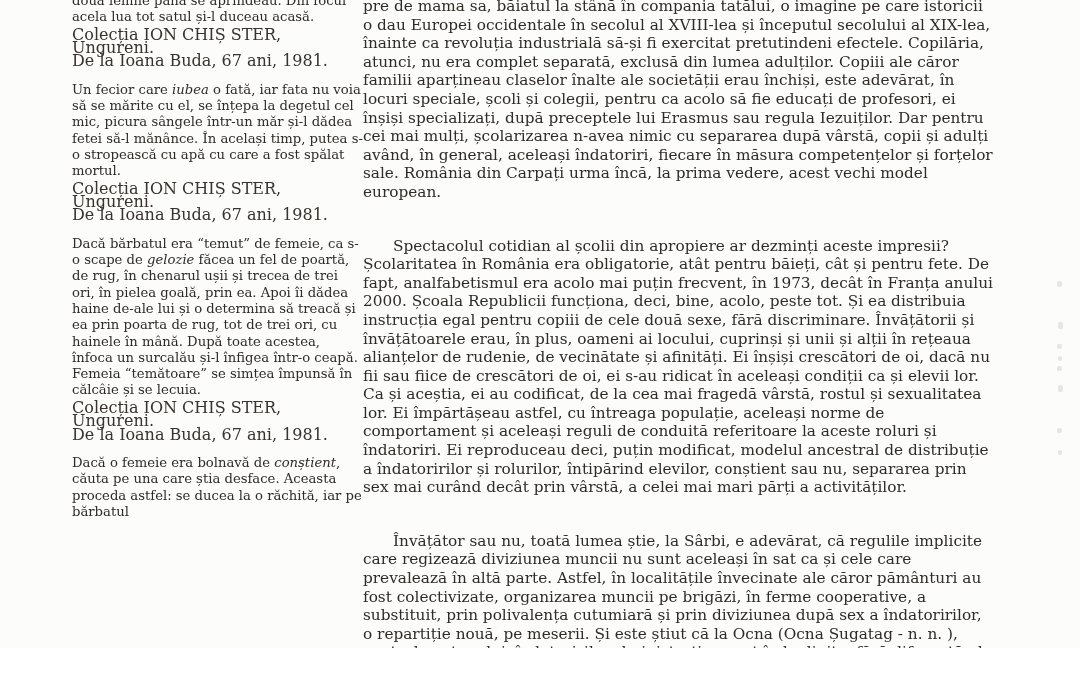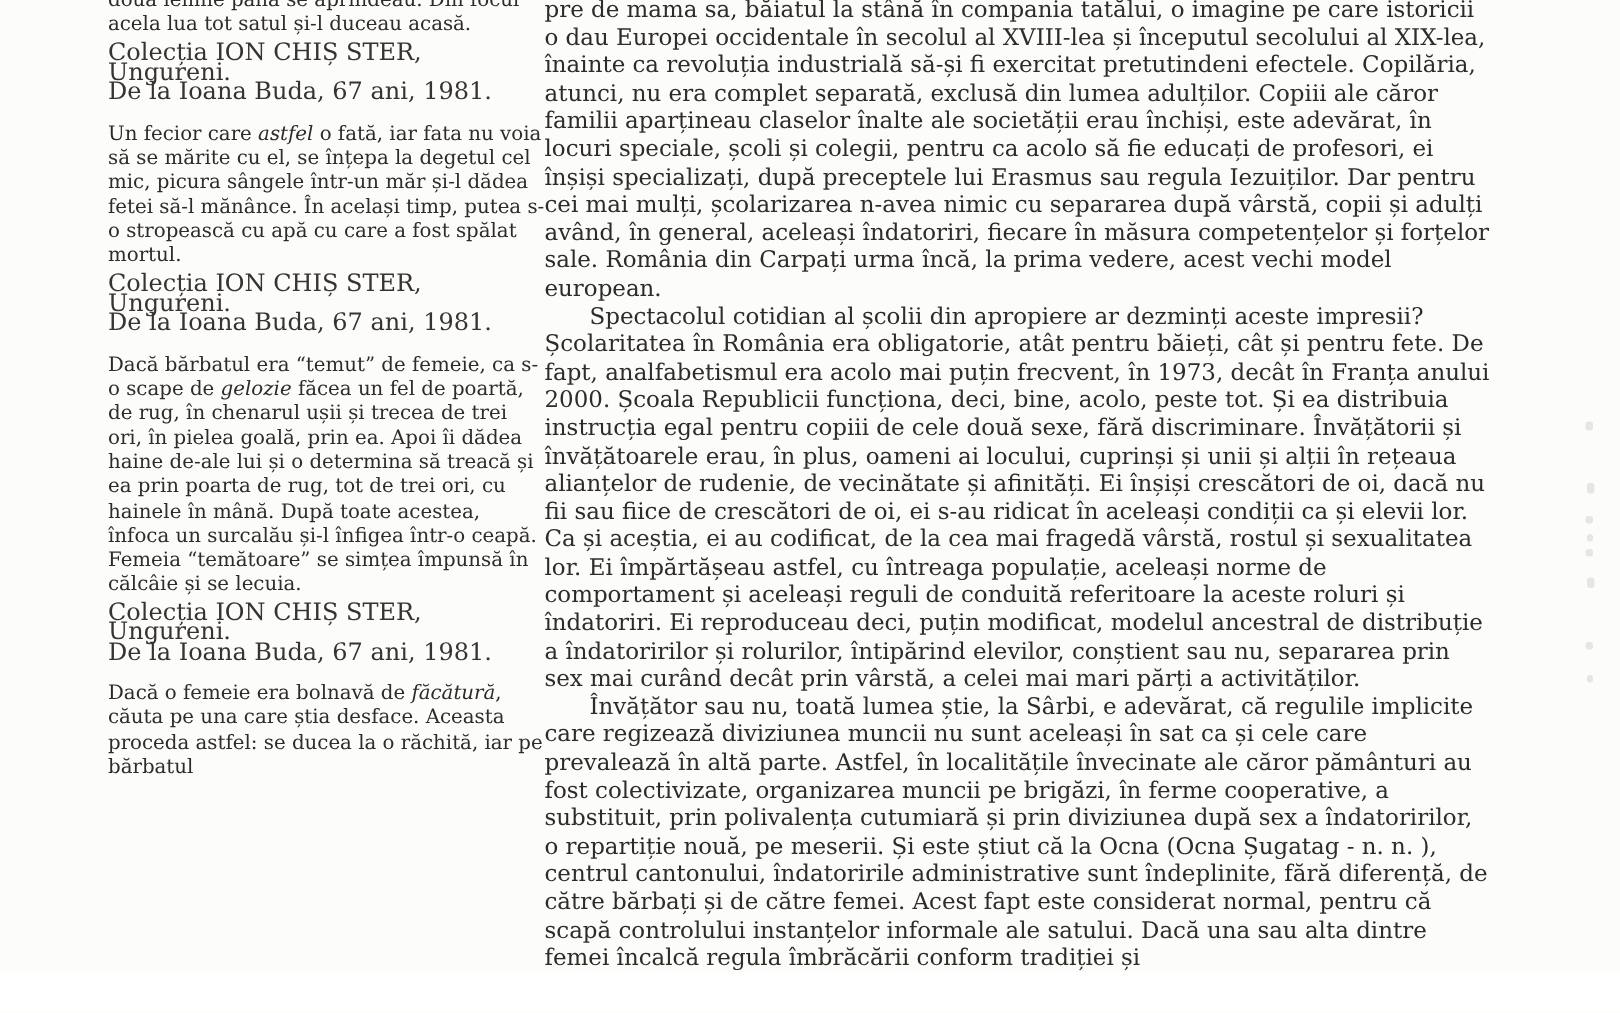--- a/index.html
+++ b/index.html
@@ -26,48 +26,48 @@
     font-size:16px;
     line-height:13.4px;
     color:#38332e;
   }
   .right-col{
     position:absolute;left:363px;top:-3px;width:632px;
     font-size:15.3px;
     line-height:18.6px;
   }
   .right-col p{margin:0;text-align:left;}
-  .right-col p.indent{text-indent:30px;}
+  .right-col p.indent{text-indent:30px;margin-top:35px;}
   em{font-style:italic;}
   .mark{
     position:absolute;
     background:#d6d4d0;
     opacity:.55;
     border-radius:2px;
   }
 </style>
 </head>
 <body>
 
 <div class="page">
   <div class="left-col">
       <div class="block">
         <p class="text">două lemne până se aprindeau. Din focul acela lua tot satul și-l duceau acasă.</p>
         <p class="cite">Colecția ION CHIȘ STER, Ungureni.<br>De la Ioana Buda, 67 ani, 1981.</p>
       </div>
       <div class="block">
-        <p class="text">Un fecior care <em>astfel</em> o fată, iar fata nu voia să se mărite cu el, se înțepa la degetul cel mic, picura sângele într-un măr și-l dădea fetei să-l mănânce. În același timp, putea s-o stropească cu apă cu care a fost spălat mortul.</p>
+        <p class="text">Un fecior care <em>iubea</em> o fată, iar fata nu voia să se mărite cu el, se înțepa la degetul cel mic, picura sângele într-un măr și-l dădea fetei să-l mănânce. În același timp, putea s-o stropească cu apă cu care a fost spălat mortul.</p>
         <p class="cite">Colecția ION CHIȘ STER, Ungureni.<br>De la Ioana Buda, 67 ani, 1981.</p>
       </div>
       <div class="block">
         <p class="text">Dacă bărbatul era “temut” de femeie, ca s-o scape de <em>gelozie</em> făcea un fel de poartă, de rug, în chenarul ușii și trecea de trei ori, în pielea goală, prin ea. Apoi îi dădea haine de-ale lui și o determina să treacă și ea prin poarta de rug, tot de trei ori, cu hainele în mână. După toate acestea, înfoca un surcalău și-l înfigea într-o ceapă. Femeia “temătoare” se simțea împunsă în călcâie și se lecuia.</p>
         <p class="cite">Colecția ION CHIȘ STER, Ungureni.<br>De la Ioana Buda, 67 ani, 1981.</p>
       </div>
       <div class="block">
-        <p class="text">Dacă o femeie era bolnavă de <em>făcătură</em>, căuta pe una care știa desface. Aceasta proceda astfel: se ducea la o răchită, iar pe bărbatul</p>
+        <p class="text">Dacă o femeie era bolnavă de <em>conștient</em>, căuta pe una care știa desface. Aceasta proceda astfel: se ducea la o răchită, iar pe bărbatul</p>
       </div>
     </div>
   <div class="right-col">
       <p>pre de mama sa, băiatul la stână în compania tatălui, o imagine pe care istoricii o dau Europei occidentale în secolul al XVIII-lea și începutul secolului al XIX-lea, înainte ca revoluția industrială să-și fi exercitat pretutindeni efectele. Copilăria, atunci, nu era complet separată, exclusă din lumea adulților. Copiii ale căror familii aparțineau claselor înalte ale societății erau închiși, este adevărat, în locuri speciale, școli și colegii, pentru ca acolo să fie educați de profesori, ei înșiși specializați, după preceptele lui Erasmus sau regula Iezuiților. Dar pentru cei mai mulți, școlarizarea n-avea nimic cu separarea după vârstă, copii și adulți având, în general, aceleași îndatoriri, fiecare în măsura competențelor și forțelor sale. România din Carpați urma încă, la prima vedere, acest vechi model european.</p>
       <p class="indent">Spectacolul cotidian al școlii din apropiere ar dezminți aceste impresii? Școlaritatea în România era obligatorie, atât pentru băieți, cât și pentru fete. De fapt, analfabetismul era acolo mai puțin frecvent, în 1973, decât în Franța anului 2000. Școala Republicii funcționa, deci, bine, acolo, peste tot. Și ea distribuia instrucția egal pentru copiii de cele două sexe, fără discriminare. Învățătorii și învățătoarele erau, în plus, oameni ai locului, cuprinși și unii și alții în rețeaua alianțelor de rudenie, de vecinătate și afinități. Ei înșiși crescători de oi, dacă nu fii sau fiice de crescători de oi, ei s-au ridicat în aceleași condiții ca și elevii lor. Ca și aceștia, ei au codificat, de la cea mai fragedă vârstă, rostul și sexualitatea lor. Ei împărtășeau astfel, cu întreaga populație, aceleași norme de comportament și aceleași reguli de conduită referitoare la aceste roluri și îndatoriri. Ei reproduceau deci, puțin modificat, modelul ancestral de distribuție a îndatoririlor și rolurilor, întipărind elevilor, conștient sau nu, separarea prin sex mai curând decât prin vârstă, a celei mai mari părți a activităților.</p>
       <p class="indent">Învățător sau nu, toată lumea știe, la Sârbi, e adevărat, că regulile implicite care regizează diviziunea muncii nu sunt aceleași în sat ca și cele care prevalează în altă parte. Astfel, în localitățile învecinate ale căror pământuri au fost colectivizate, organizarea muncii pe brigăzi, în ferme cooperative, a substituit, prin polivalența cutumiară și prin diviziunea după sex a îndatoririlor, o repartiție nouă, pe meserii. Și este știut că la Ocna (Ocna Șugatag - n. n. ), centrul cantonului, îndatoririle administrative sunt îndeplinite, fără diferență, de către bărbați și de către femei. Acest fapt este considerat normal, pentru că scapă controlului instanțelor informale ale satului. Dacă una sau alta dintre femei încalcă regula îmbrăcării conform tradiției și</p>
     </div>
 <div class="mark" style="left: 1057px; top: 281px; width: 5px; height: 6px;"></div>
     <div class="mark" style="left: 1058px; top: 322px; width: 5px; height: 7px;"></div>
     <div class="mark" style="left: 1057px; top: 344px; width: 5px; height: 5px;"></div>

